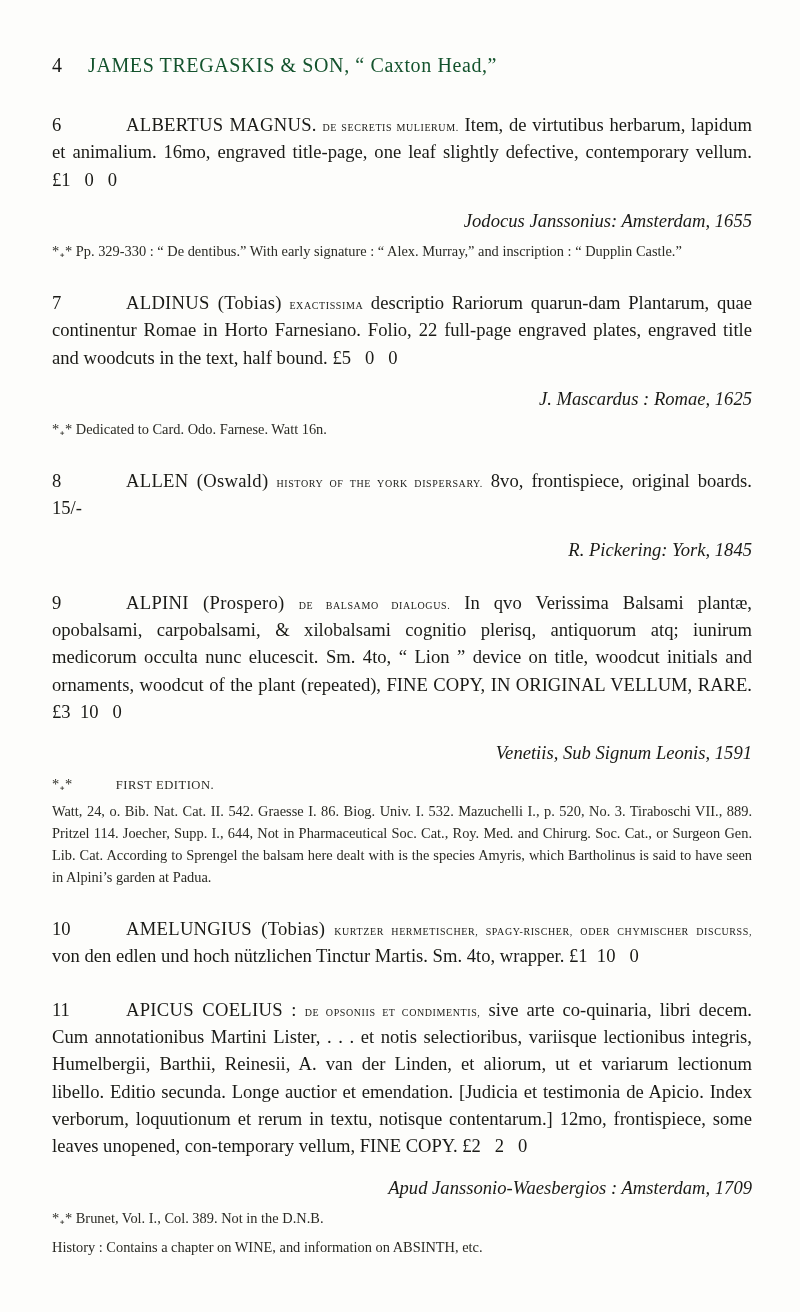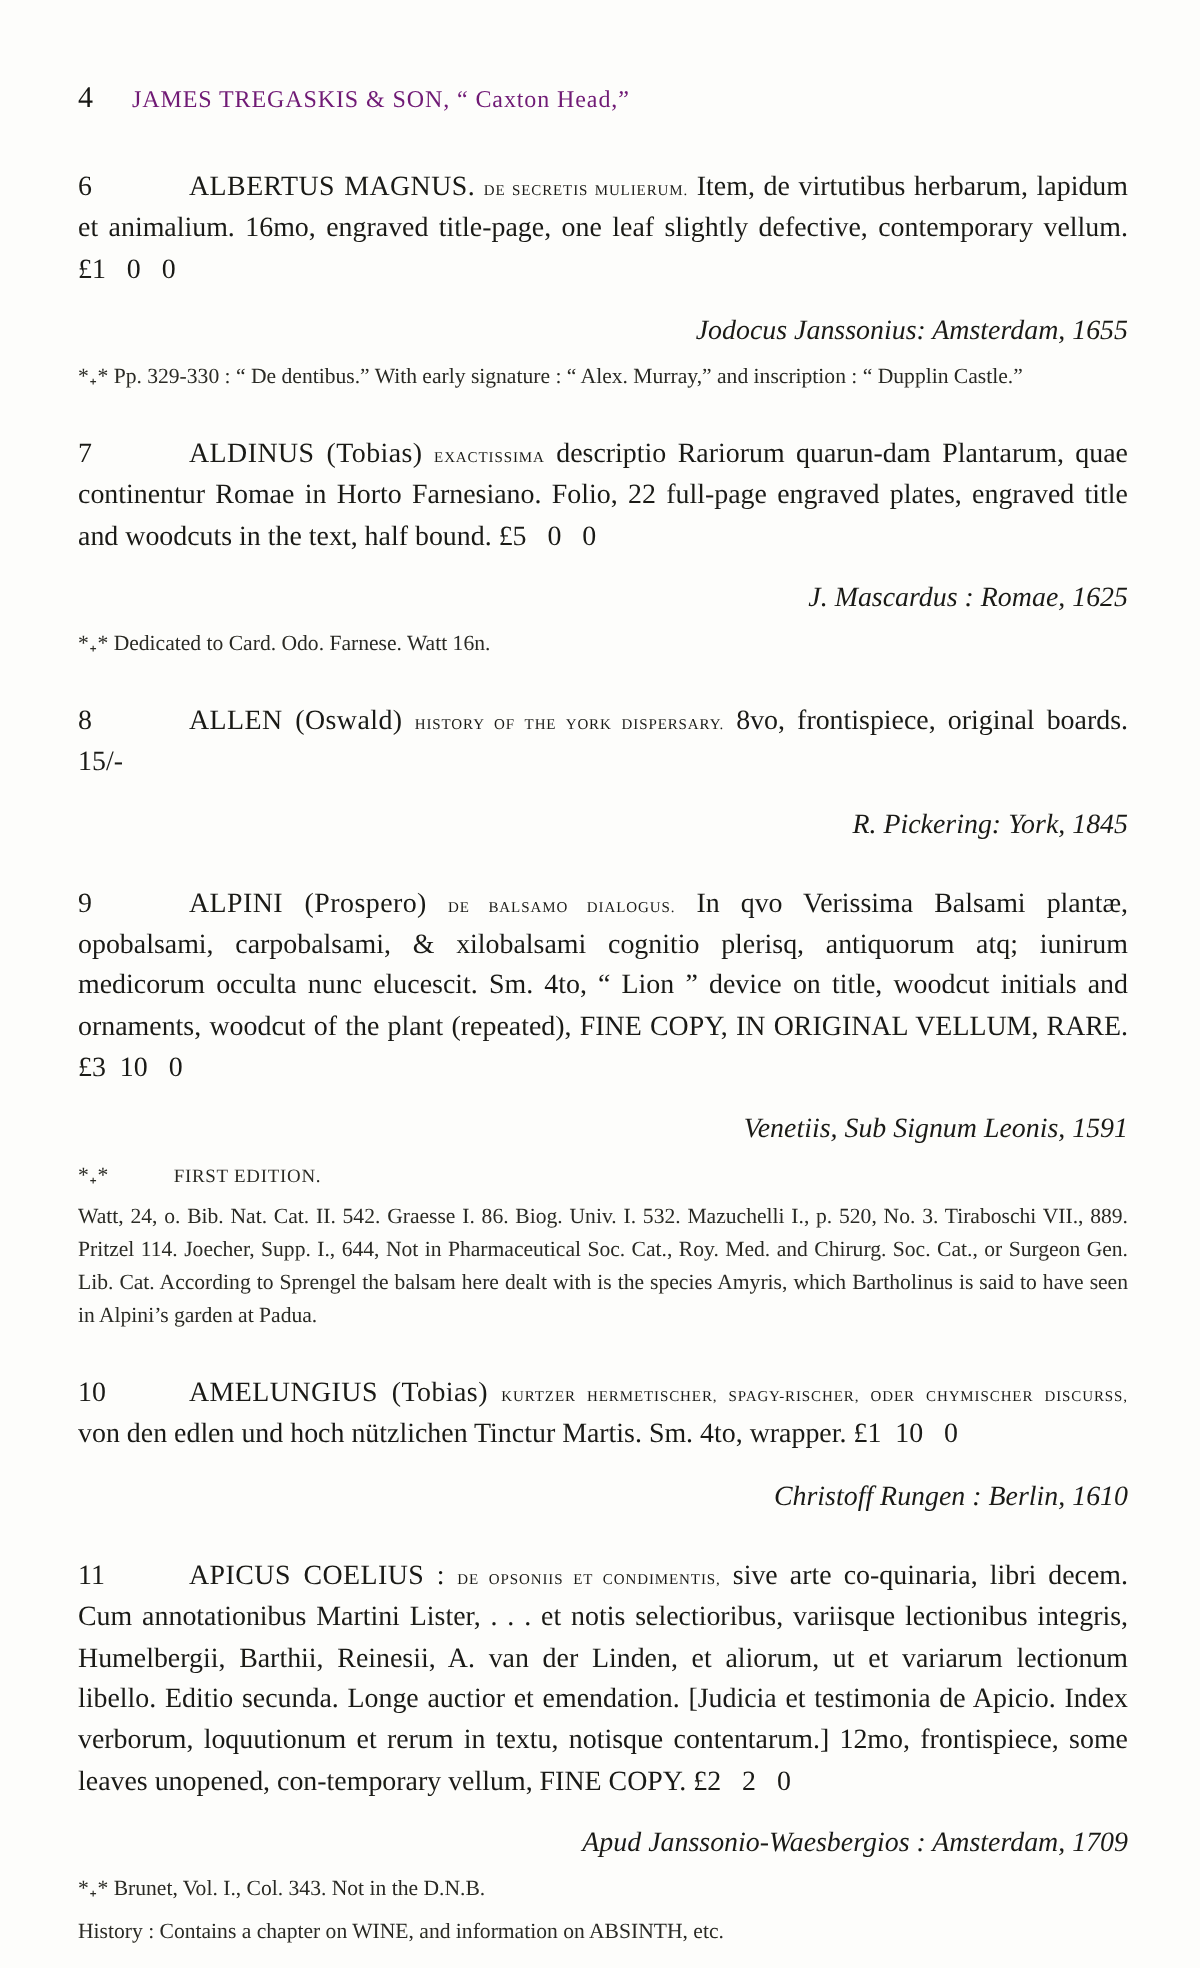--- a/index.html
+++ b/index.html
@@ -36,23 +36,23 @@
     font-variant: normal;
     margin-bottom: 34px;
   }
   .folio {
     width: 36px;
     font-size: 20px;
     font-family: "Liberation Serif", serif;
     color: #171714;
   }
   .head-title {
-    font-size: 16px;
+    font-size: 20px;
     letter-spacing: 0.6px;
-    color: #701a75;
+    color: #14532d;
     white-space: nowrap;
   }
   
   .entry {
     margin-bottom: 26px;
   }
   .entry-body {
     font-size: 18.6px;
     line-height: 1.47;
     text-align: justify;
@@ -158,29 +158,28 @@
       </div>
       <div class="note"><span class="ast">*₊*</span><span class="sc-small">FIRST EDITION.</span></div>
       <div class="bibnote">Watt, 24, o. Bib. Nat. Cat. II. 542. Graesse I. 86. Biog. Univ. I. 532. Mazuchelli I., p. 520, No. 3. Tiraboschi VII., 889. Pritzel 114. Joecher, Supp. I., 644, Not in Pharmaceutical Soc. Cat., Roy. Med. and Chirurg. Soc. Cat., or Surgeon Gen. Lib. Cat. According to Sprengel the balsam here dealt with is the species Amyris, which Bartholinus is said to have seen in Alpini’s garden at Padua.</div>
     </div>
 
     <div class="entry">
       <div class="entry-body">
         <span class="num">10</span><span class="caps">AMELUNGIUS (Tobias)</span>
         <span class="smallcaps">Kurtzer Hermetischer, Spagy-rischer, Oder Chymischer Discurss,</span><span> von den edlen und hoch nützlichen Tinctur Martis. Sm. 4to, wrapper.</span>
         <span class="price">£1  10   0</span>
-        <span class="rightline">Christoff Rungen :  Berlin, 1610</span>
       </div>
     </div>
 
     <div class="entry">
       <div class="entry-body">
         <span class="num">11</span><span class="caps">APICUS COELIUS :</span>
         <span class="smallcaps">De opsoniis et condimentis,</span><span> sive arte co-quinaria, libri decem. Cum annotationibus Martini Lister, . . . et notis selectioribus, variisque lectionibus integris, Humelbergii, Barthii, Reinesii, A. van der Linden, et aliorum, ut et variarum lectionum libello. Editio secunda. Longe auctior et emendation. [Judicia et testimonia de Apicio. Index verborum, loquutionum et rerum in textu, notisque contentarum.] 12mo, frontispiece, some leaves unopened, con-temporary vellum, FINE COPY.</span>
         <span class="price">£2   2   0</span>
         <span class="rightline">Apud Janssonio-Waesbergios :  Amsterdam, 1709</span>
       </div>
-      <div class="note"><span class="ast">*₊*</span><span>Brunet, Vol. I., Col. 343. Not in the D.N.B.</span></div>
+      <div class="note"><span class="ast">*₊*</span><span>Brunet, Vol. I., Col. 389. Not in the D.N.B.</span></div>
       <div class="note">History : Contains a chapter on WINE, and information on ABSINTH, etc.</div>
     </div>
 
   </div>
 </div>
 
 </body></html>

